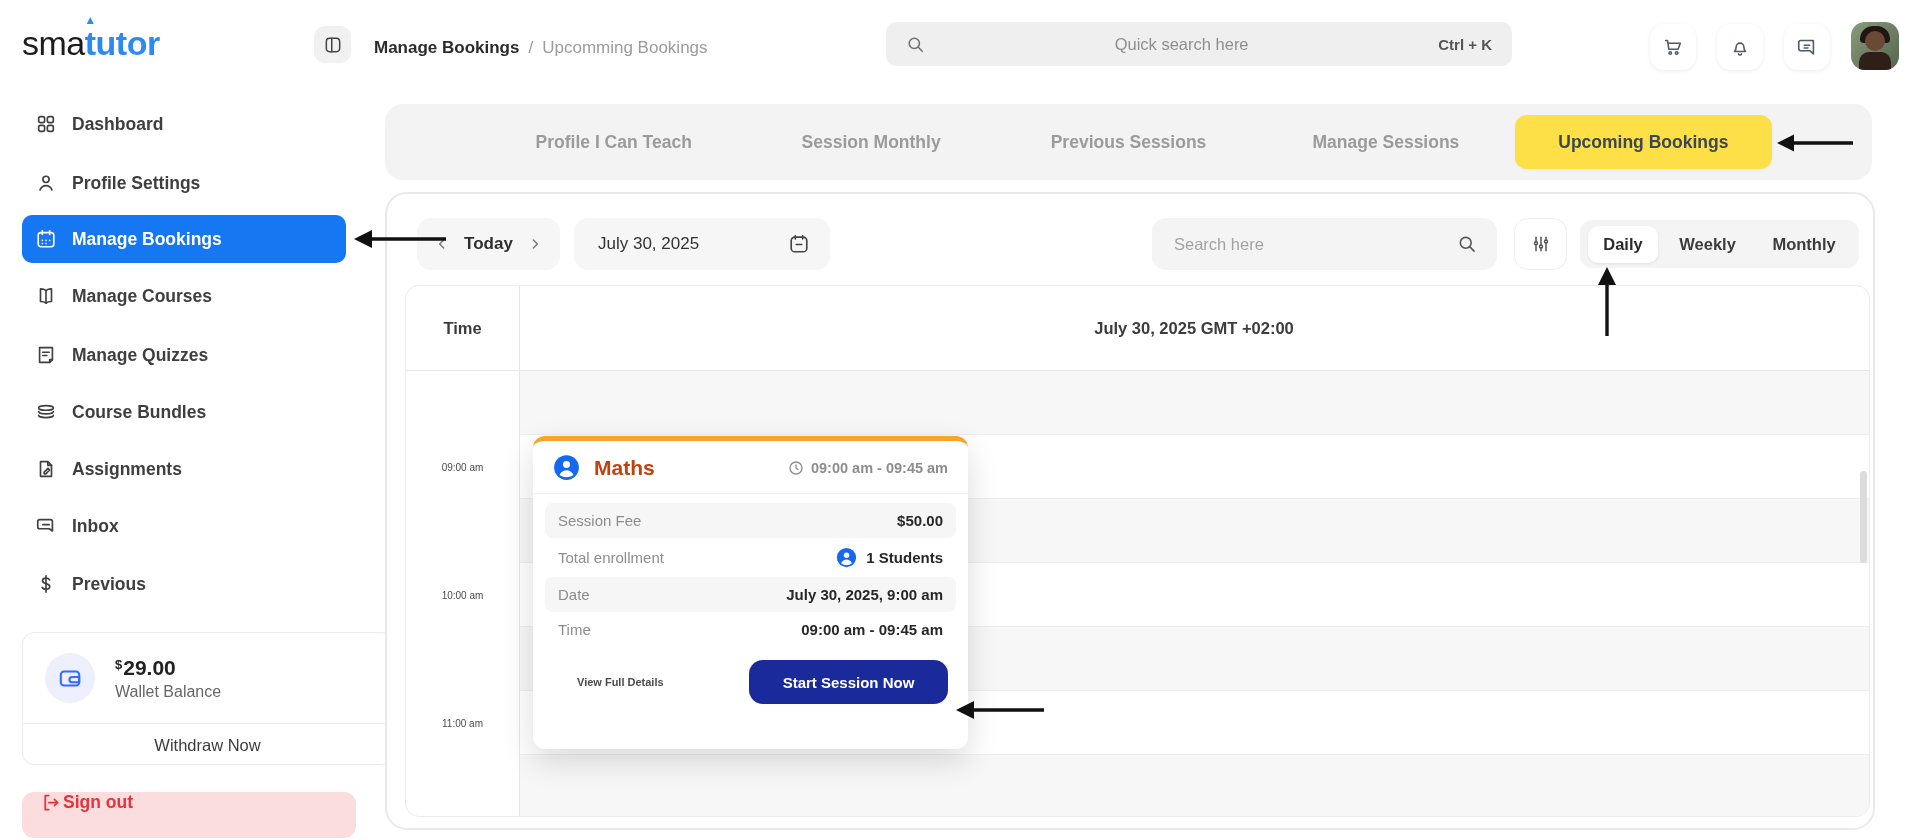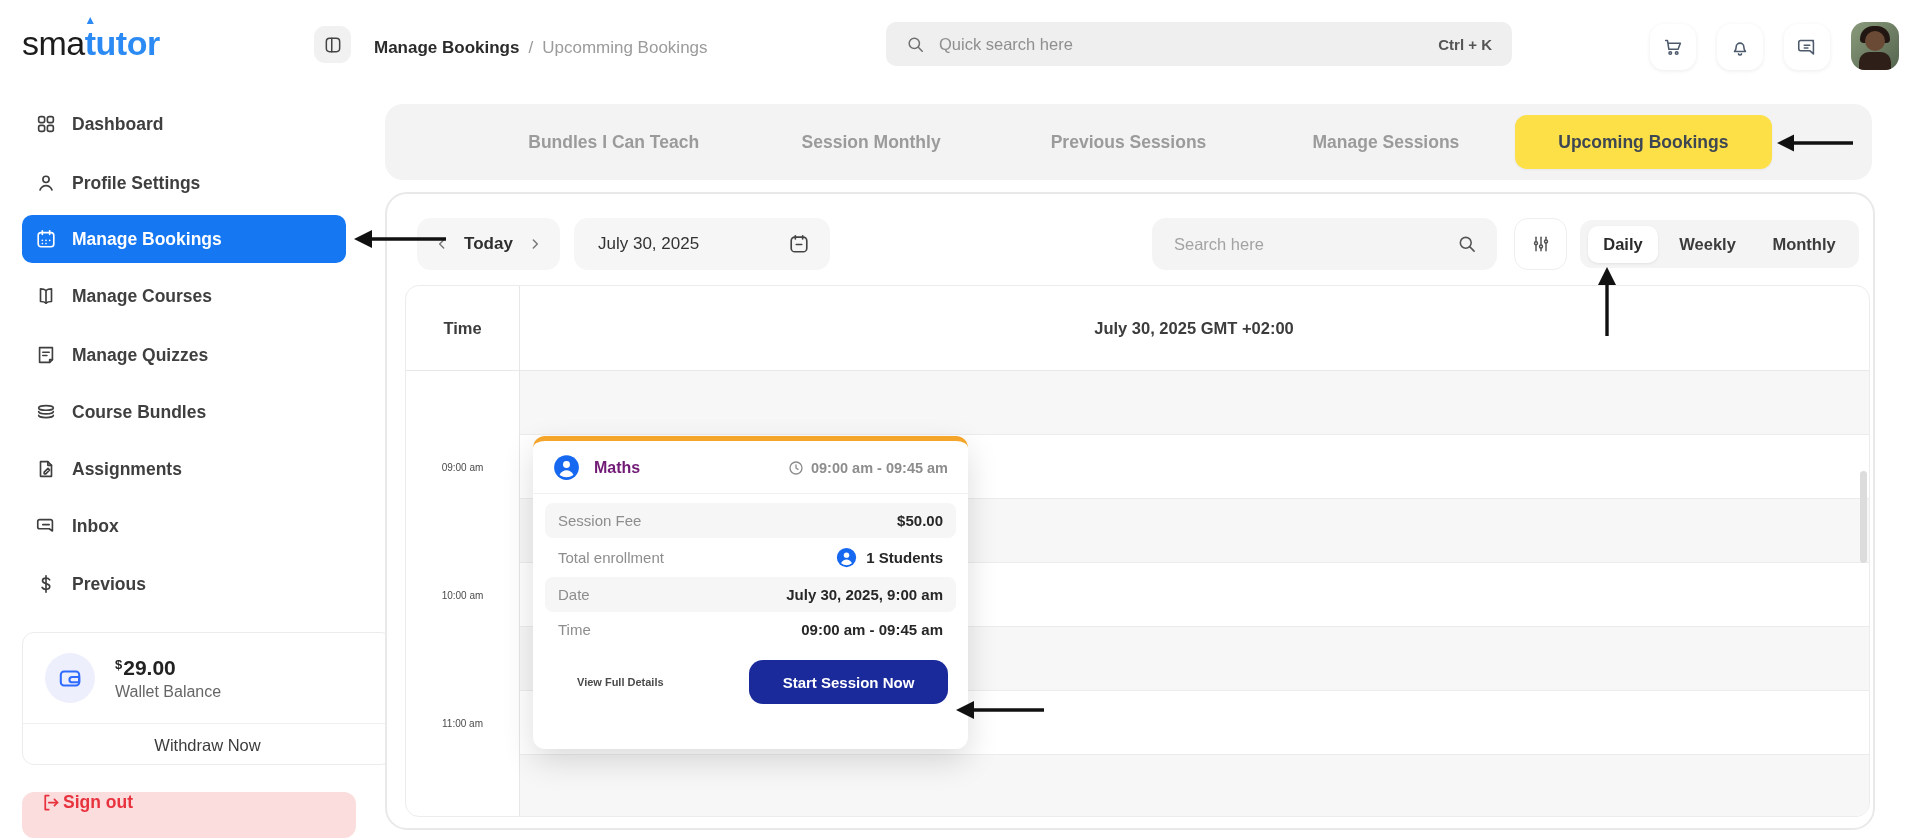--- a/index.html
+++ b/index.html
@@ -4,21 +4,21 @@
 <style>
   * { margin:0; padding:0; box-sizing:border-box; }
   html,body { width:1911px; height:840px; }
   body {
     position:relative; background:#ffffff; overflow:hidden;
     font-family:"Liberation Sans", sans-serif; color:#2b2b2b;
   }
   svg { display:block; }
 
   
-  .header { position:absolute; left:0; top:0; width:1911px; height:88px; background:#fff; }
+  .header { position:absolute; left:0; top:0; width:1911px; height:88px; background:#fff;text-align:center; }
   .logo { position:absolute; left:22px; top:24px; font-size:34px; letter-spacing:-0.5px; cursor:default; }
   .logo .sma { color:#1c1c1c; font-weight:500; }
   .logo .tutor { color:#2b8af3; font-weight:800; position:relative; }
   .logo .tutor::before { content:""; position:absolute; left:2px; top:-7px; width:7px; height:7px;
     background:#2b8af3; clip-path:polygon(50% 0,100% 100%,0 100%); }
   .panel-toggle { position:absolute; left:314px; top:26px; width:37px; height:37px;
     background:#f1f1f1; border-radius:11px; display:flex; align-items:center; justify-content:center; }
   .breadcrumb { position:absolute; left:374px; top:38px; font-size:17px; display:flex; gap:9px; }
   .breadcrumb .current { color:#2b2b2b; font-weight:600; }
   .breadcrumb .sep, .breadcrumb .page { color:#9b9b9b; font-weight:500; }
@@ -89,21 +89,21 @@
   .cal-row { position:absolute; left:113px; right:0; height:64px; border-bottom:1px solid #ececec; }
   .cal-row.shade { background:#f7f7f7; }
   .time-label { position:absolute; left:0; width:113px; height:64px; display:flex; align-items:center;
     justify-content:center; font-size:10px; color:#4a4a4a; }
   .scroll-thumb { position:absolute; right:2px; top:185px; width:7px; height:92px; background:#dcdcdc; border-radius:4px; }
 
   
   .event-card { position:absolute; left:127px; top:150px; width:435px; height:313px; background:#fff;
     border-radius:12px; border-top:5px solid #f5a62a; box-shadow:0 12px 32px rgba(0,0,0,0.14); }
   .ev-head { display:flex; align-items:center; padding:13px 20px 12px 20px; border-bottom:1px solid #f1f1f1; gap:14px; }
-  .ev-title { font-size:16px; font-weight:700; color:#701a75; flex:1; }
+  .ev-title { font-size:21px; font-weight:700; color:#c2410c; flex:1; }
   .ev-time { display:flex; align-items:center; gap:7px; color:#8d8d8d; font-size:14.5px; font-weight:600; }
   .ev-rows { padding:9px 12px 0 12px; }
   .ev-row { display:flex; align-items:center; justify-content:space-between; padding:9px 13px; border-radius:8px; font-size:15px; }
   .ev-row.shade { background:#f6f6f6; }
   .ev-row .lbl { color:#8d8d8d; }
   .ev-row .val { color:#272727; font-weight:700; }
   .ev-row .val-group { display:flex; align-items:center; gap:9px; }
   .ev-foot { display:flex; align-items:center; justify-content:space-between; padding:13px 20px 0 44px; }
   .ev-details { font-size:11px; font-weight:700; color:#4a4a4a; }
   .ev-start { width:199px; height:44px; background:#1b2a9b; border-radius:14px; border:none;
@@ -306,21 +306,21 @@
           <path d="M10 4H6v16h4"></path>
           <line x1="10" y1="12" x2="20" y2="12"></line>
           <path d="M16.5 8.5L20 12l-3.5 3.5"></path>
         </svg>
     </span>
     <span>Sign out</span>
   </div>
 </div>
 
 <div class="tabs-bar">
-  <div class="tab">Bundles I Can Teach</div>
+  <div class="tab">Profile I Can Teach</div>
   <div class="tab">Session Monthly</div>
   <div class="tab">Previous Sessions</div>
   <div class="tab">Manage Sessions</div>
   <div class="tab active">Upcoming Bookings</div>
 </div>
 
 <div class="section">
 
   <div class="pill-group today-group">
     <span>

